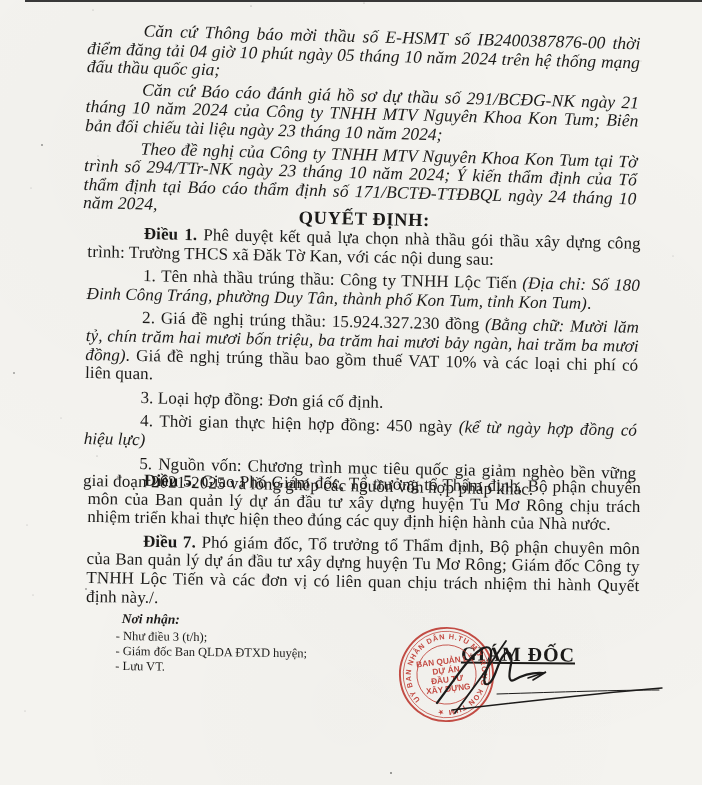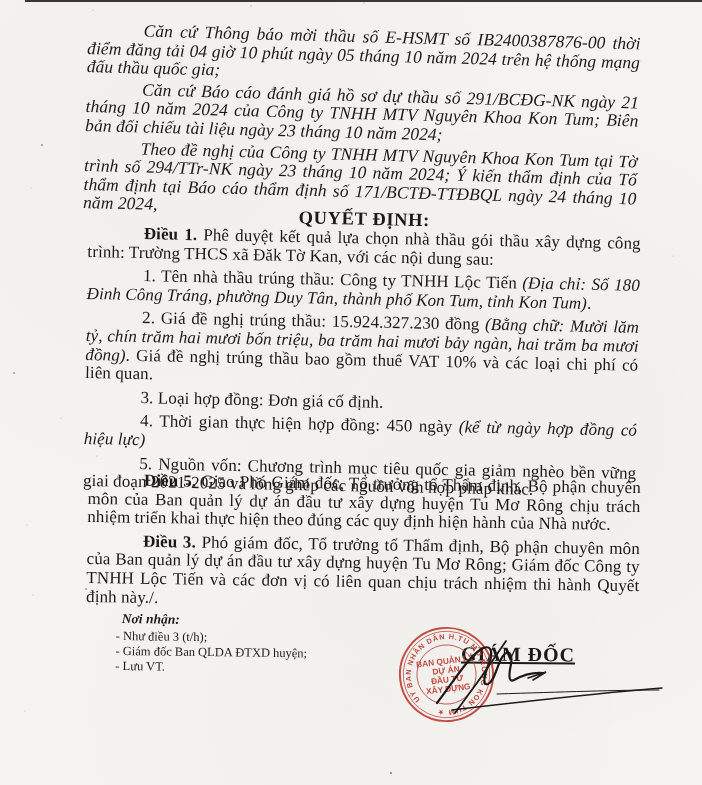--- a/index.html
+++ b/index.html
@@ -79,21 +79,21 @@
       <p class="para"><span class="s-b">Điều 1.</span><span> Phê duyệt kết quả lựa chọn nhà thầu gói thầu xây dựng công trình: Trường THCS xã Đăk Tờ Kan, với các nội dung sau:</span></p>
       <p class="para"><span>1. Tên nhà thầu trúng thầu: Công ty TNHH Lộc Tiến </span><span class="s-i">(Địa chỉ: Số 180 Đinh Công Tráng, phường Duy Tân, thành phố Kon Tum, tỉnh Kon Tum)</span><span>.</span></p>
       <p class="para"><span>2. Giá đề nghị trúng thầu: 15.924.327.230 đồng </span><span class="s-i">(Bằng chữ: Mười lăm tỷ, chín trăm hai mươi bốn triệu, ba trăm hai mươi bảy ngàn, hai trăm ba mươi đồng)</span><span>. Giá đề nghị trúng thầu bao gồm thuế VAT 10% và các loại chi phí có liên quan.</span></p>
       <p class="para"><span>3. Loại hợp đồng: Đơn giá cố định.</span></p>
       <p class="para"><span>4. Thời gian thực hiện hợp đồng: 450 ngày </span><span class="s-i">(kể từ ngày hợp đồng có hiệu lực)</span></p>
       <p class="para"><span>5. Nguồn vốn: Chương trình mục tiêu quốc gia giảm nghèo bền vững giai đoạn 2021-2025 và lồng ghép các nguồn vốn hợp pháp khác.</span></p>
     </div>
 
   <div class="sec" id="sec-body2">
       <p class="para"><span class="s-b">Điều 5.</span><span> Giao Phó Giám đốc, Tổ trưởng tổ Thẩm định, Bộ phận chuyên môn của Ban quản lý dự án đầu tư xây dựng huyện Tu Mơ Rông chịu trách nhiệm triển khai thực hiện theo đúng các quy định hiện hành của Nhà nước.</span></p>
-      <p class="para"><span class="s-b">Điều 3.</span><span> Phó giám đốc, Tổ trưởng tổ Thẩm định, Bộ phận chuyên môn của Ban quản lý dự án đầu tư xây dựng huyện Tu Mơ Rông; Giám đốc Công ty TNHH Lộc Tiến và các đơn vị có liên quan chịu trách nhiệm thi hành Quyết định này./.</span></p>
+      <p class="para"><span class="s-b">Điều 7.</span><span> Phó giám đốc, Tổ trưởng tổ Thẩm định, Bộ phận chuyên môn của Ban quản lý dự án đầu tư xây dựng huyện Tu Mơ Rông; Giám đốc Công ty TNHH Lộc Tiến và các đơn vị có liên quan chịu trách nhiệm thi hành Quyết định này./.</span></p>
     </div>
 
   <div class="recipients">
     <div class="rec-label">Nơi nhận:</div>
     <div class="rec-item">- Như điều 3 (t/h);</div>
     <div class="rec-item">- Giám đốc Ban QLDA ĐTXD huyện;</div>
     <div class="rec-item">- Lưu VT.</div>
   </div>
 
   <div class="sign-title">GIÁM ĐỐC</div>

